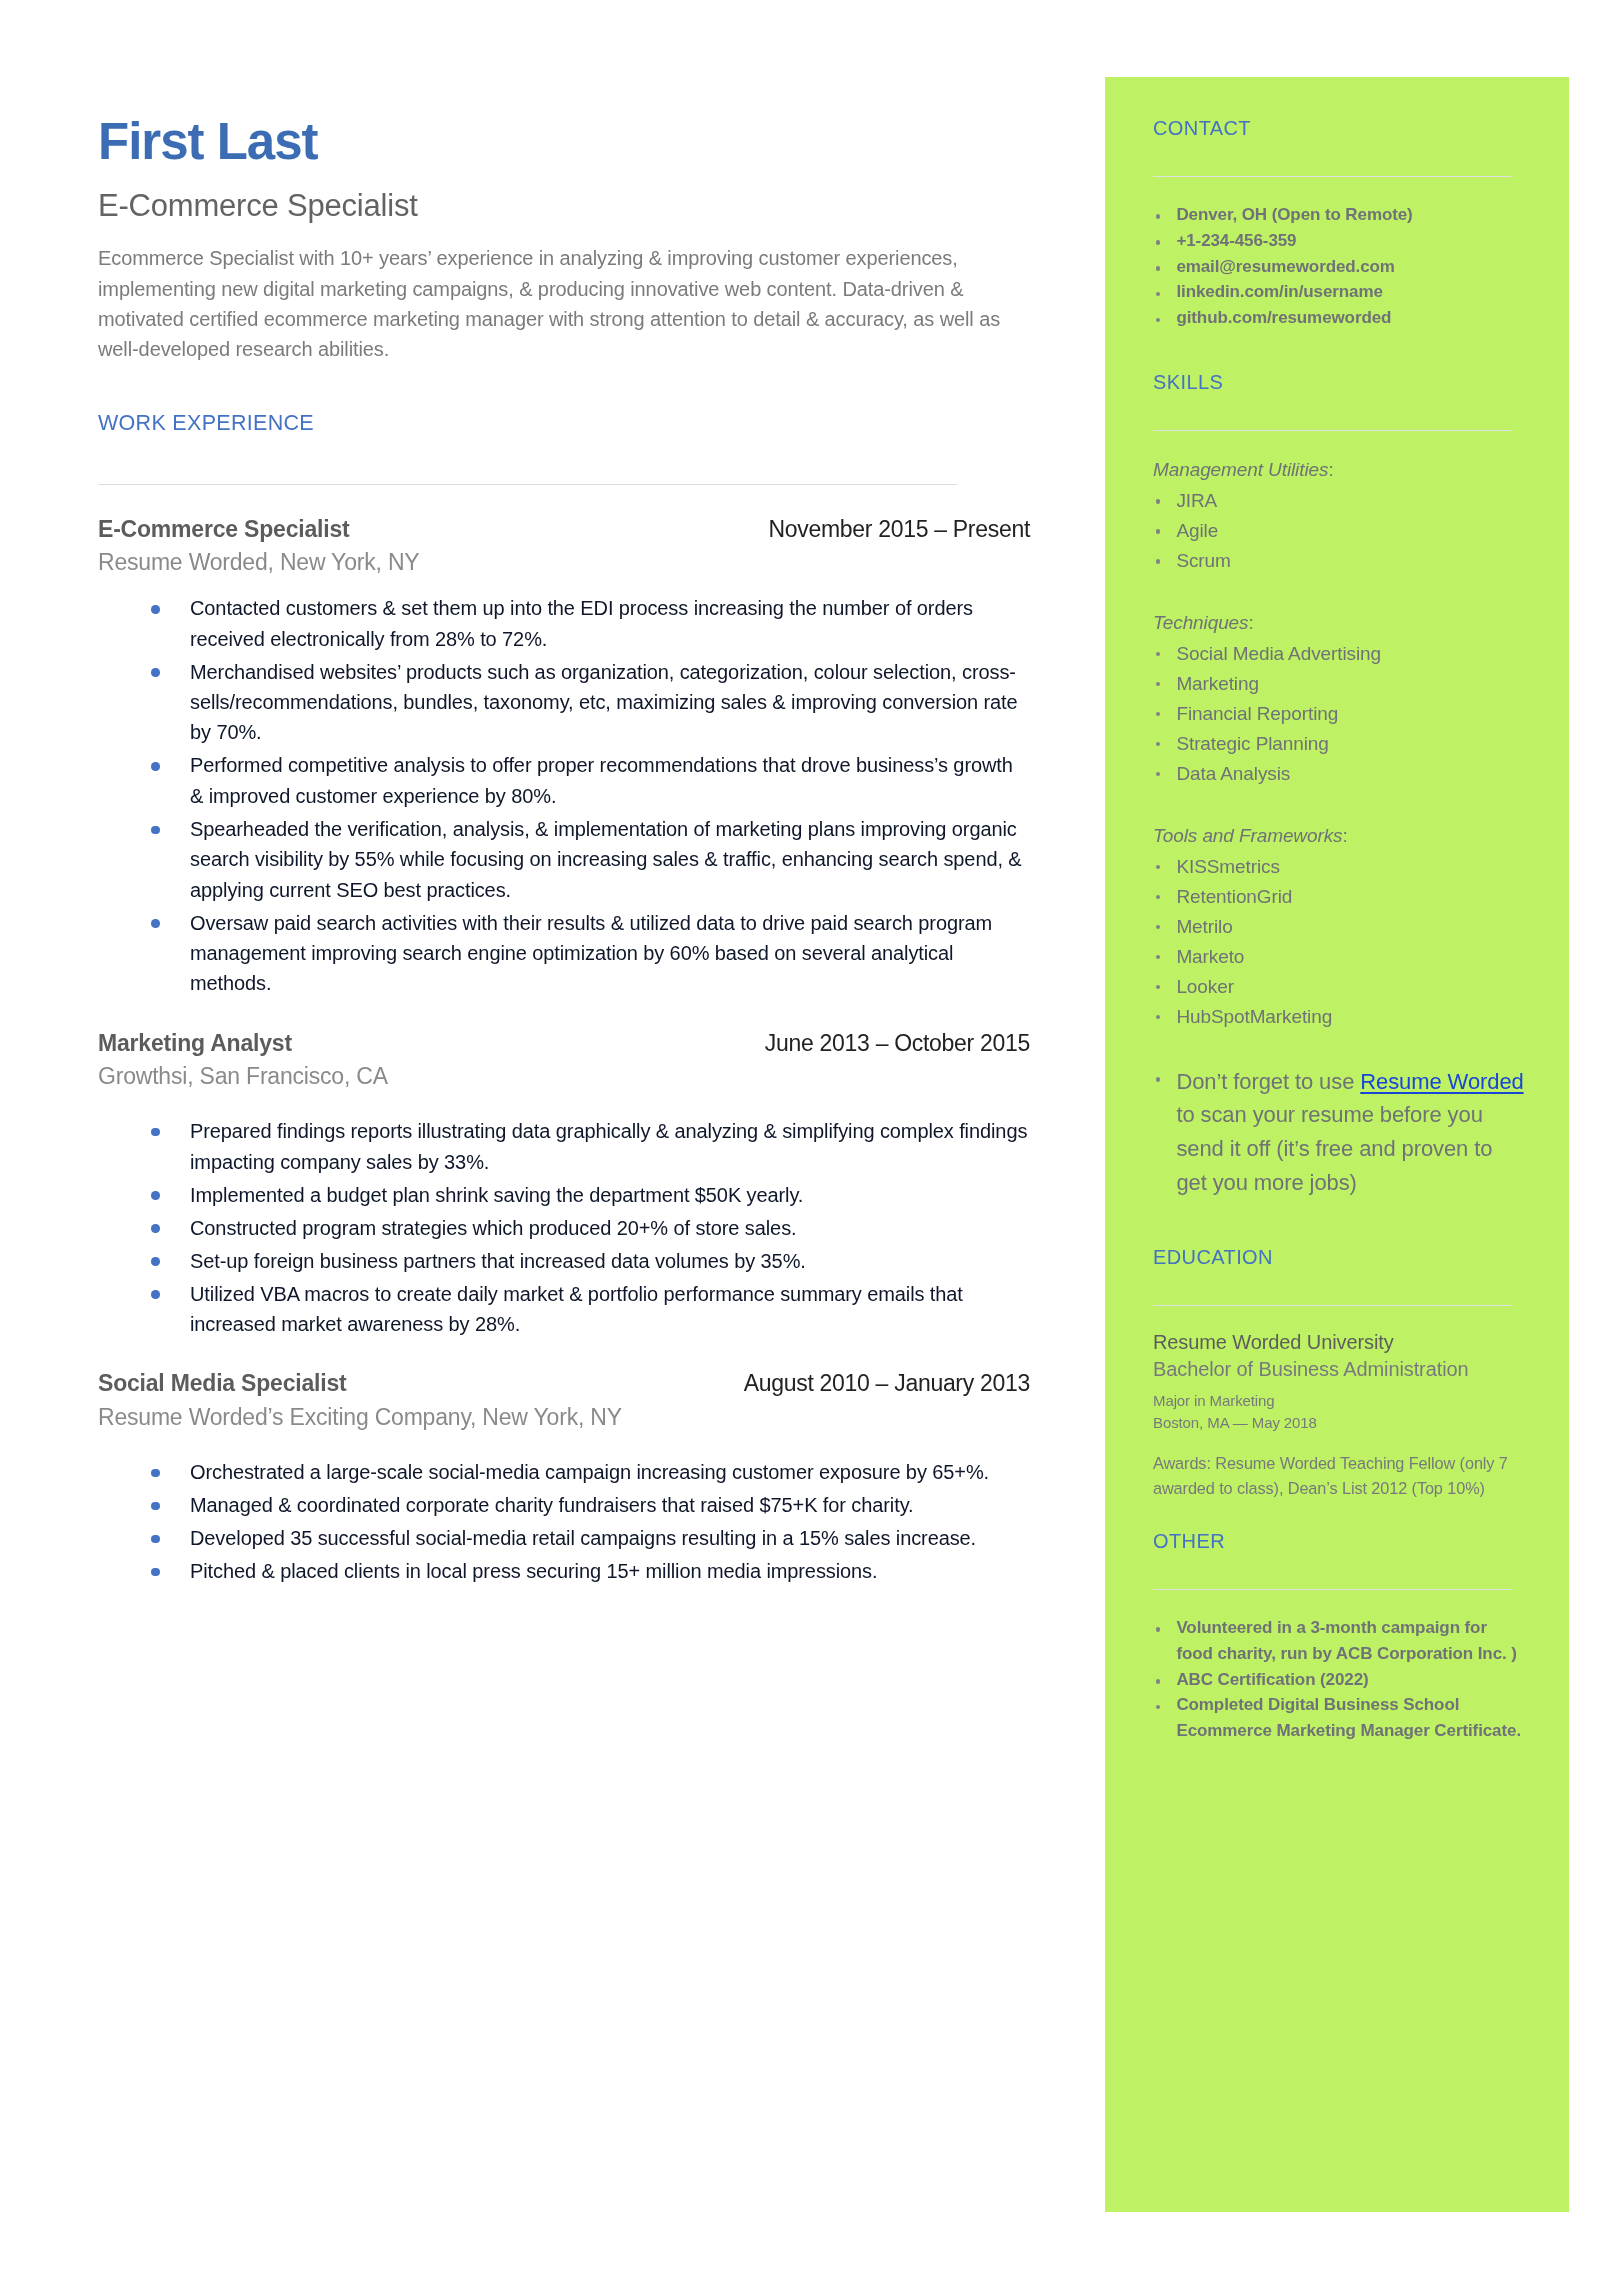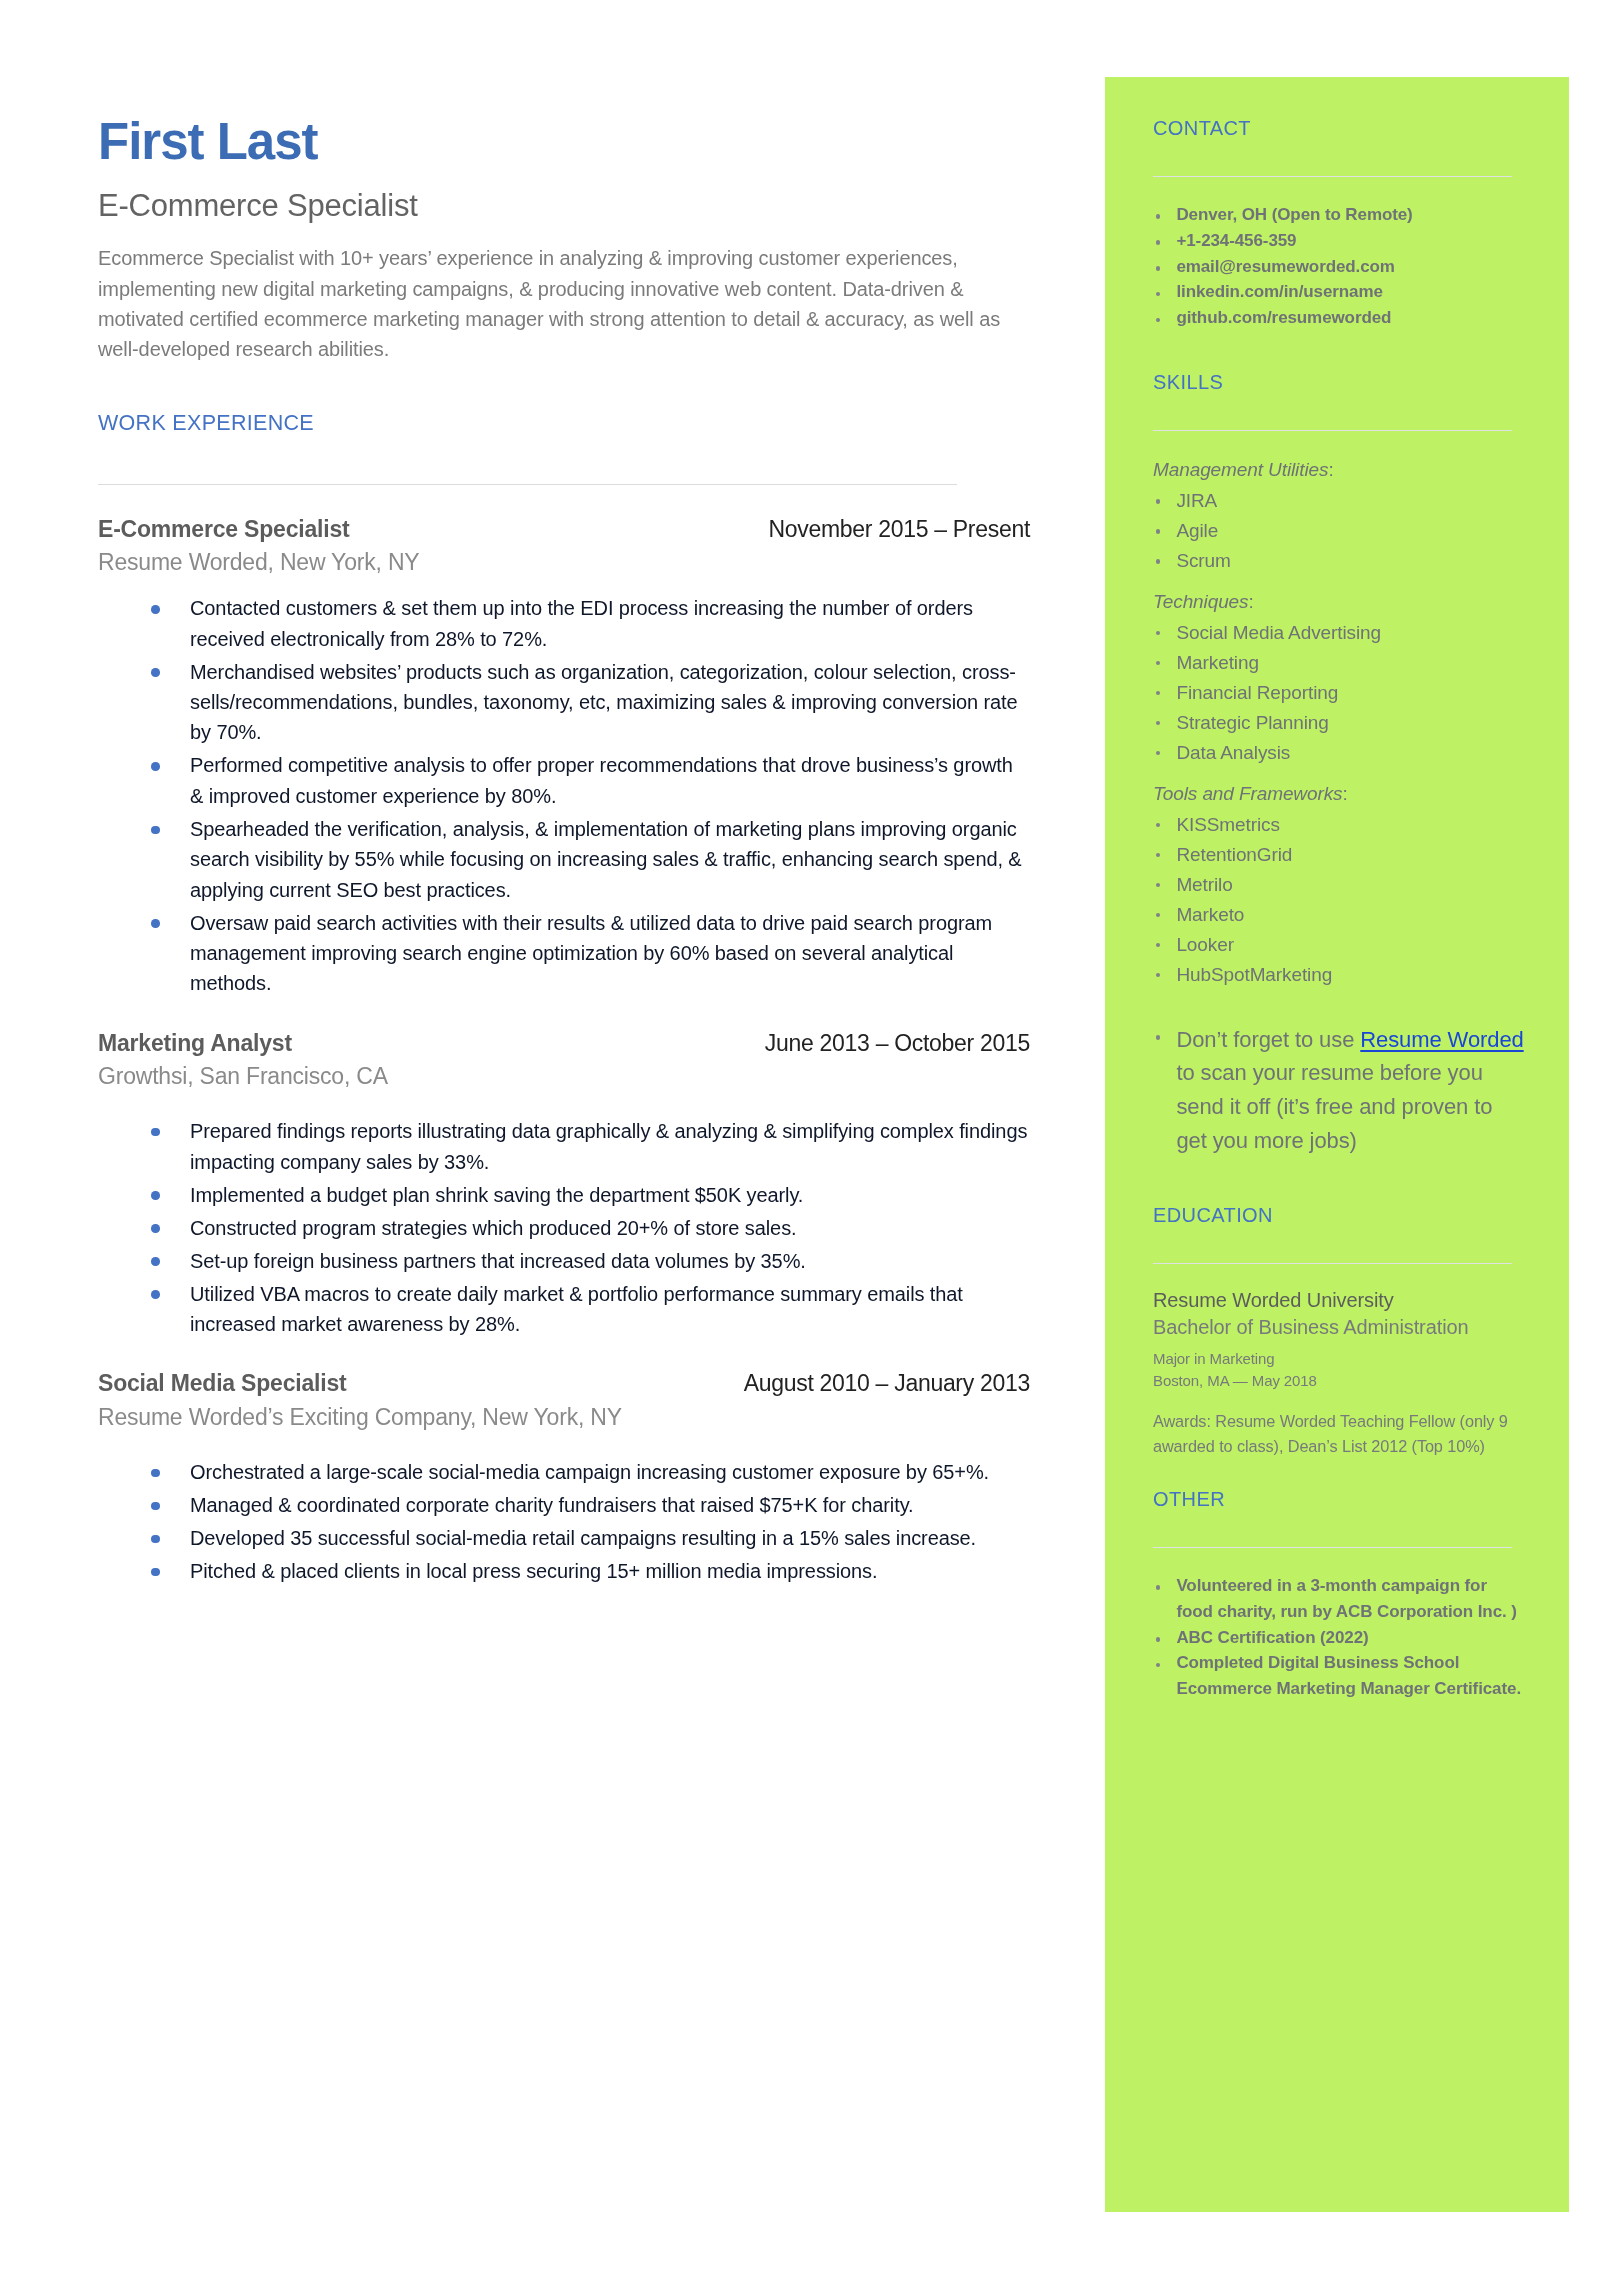--- a/index.html
+++ b/index.html
@@ -151,21 +151,21 @@
     background:#7f8286;
   }
   .skill-group-label{
     font-size:19px;
     color:#6f7276;
     font-style:italic;
     line-height:1.5;
     letter-spacing:-0.1px;
   }
   .skill-group-label .colon{ font-style:normal; }
-  .skill-group{ margin-top:12px; }
+  .skill-group{ margin-top:33px; }
   .skill-group.first{ margin-top:25px; }
   .skill-group ul{ list-style:none; margin-top:1.3px; }
   .skill-group ul li{
     position:relative;
     font-size:19px;
     color:#6f7276;
     line-height:1.58;
     padding-left:23.4px;
     letter-spacing:-0.1px;
   }
@@ -339,21 +339,21 @@
         <span class="sdot"></span><span> Don’t forget to use </span><a href="#">Resume Worded</a><span> to scan your resume before you send it off (it’s free and proven to get you more jobs)</span>
       </div>
 
       <div style="height:47px"></div>
       <div class="side-head">EDUCATION</div>
       <div class="side-rule"></div>
       <div class="edu-school">Resume Worded University</div>
       <div class="edu-degree">Bachelor of Business Administration</div>
       <div class="edu-minor">Major in Marketing</div>
       <div class="edu-place">Boston, MA — May 2018</div>
-      <div class="edu-awards">Awards: Resume Worded Teaching Fellow (only 9 awarded to class), Dean’s List 2012 (Top 10%)</div>
+      <div class="edu-awards">Awards: Resume Worded Teaching Fellow (only 7 awarded to class), Dean’s List 2012 (Top 10%)</div>
 
       <div style="height:29px"></div>
       <div class="side-head">OTHER</div>
       <div class="side-rule"></div>
       <ul class="side-list">
         <li><span class="sdot"></span><span> Volunteered in a 3-month campaign for food charity, run by ACB Corporation Inc. )</span></li>
         <li><span class="sdot"></span><span> ABC Certification (2022)</span></li>
         <li><span class="sdot"></span><span> Completed Digital Business School Ecommerce Marketing Manager Certificate.</span></li>
       </ul>
 

